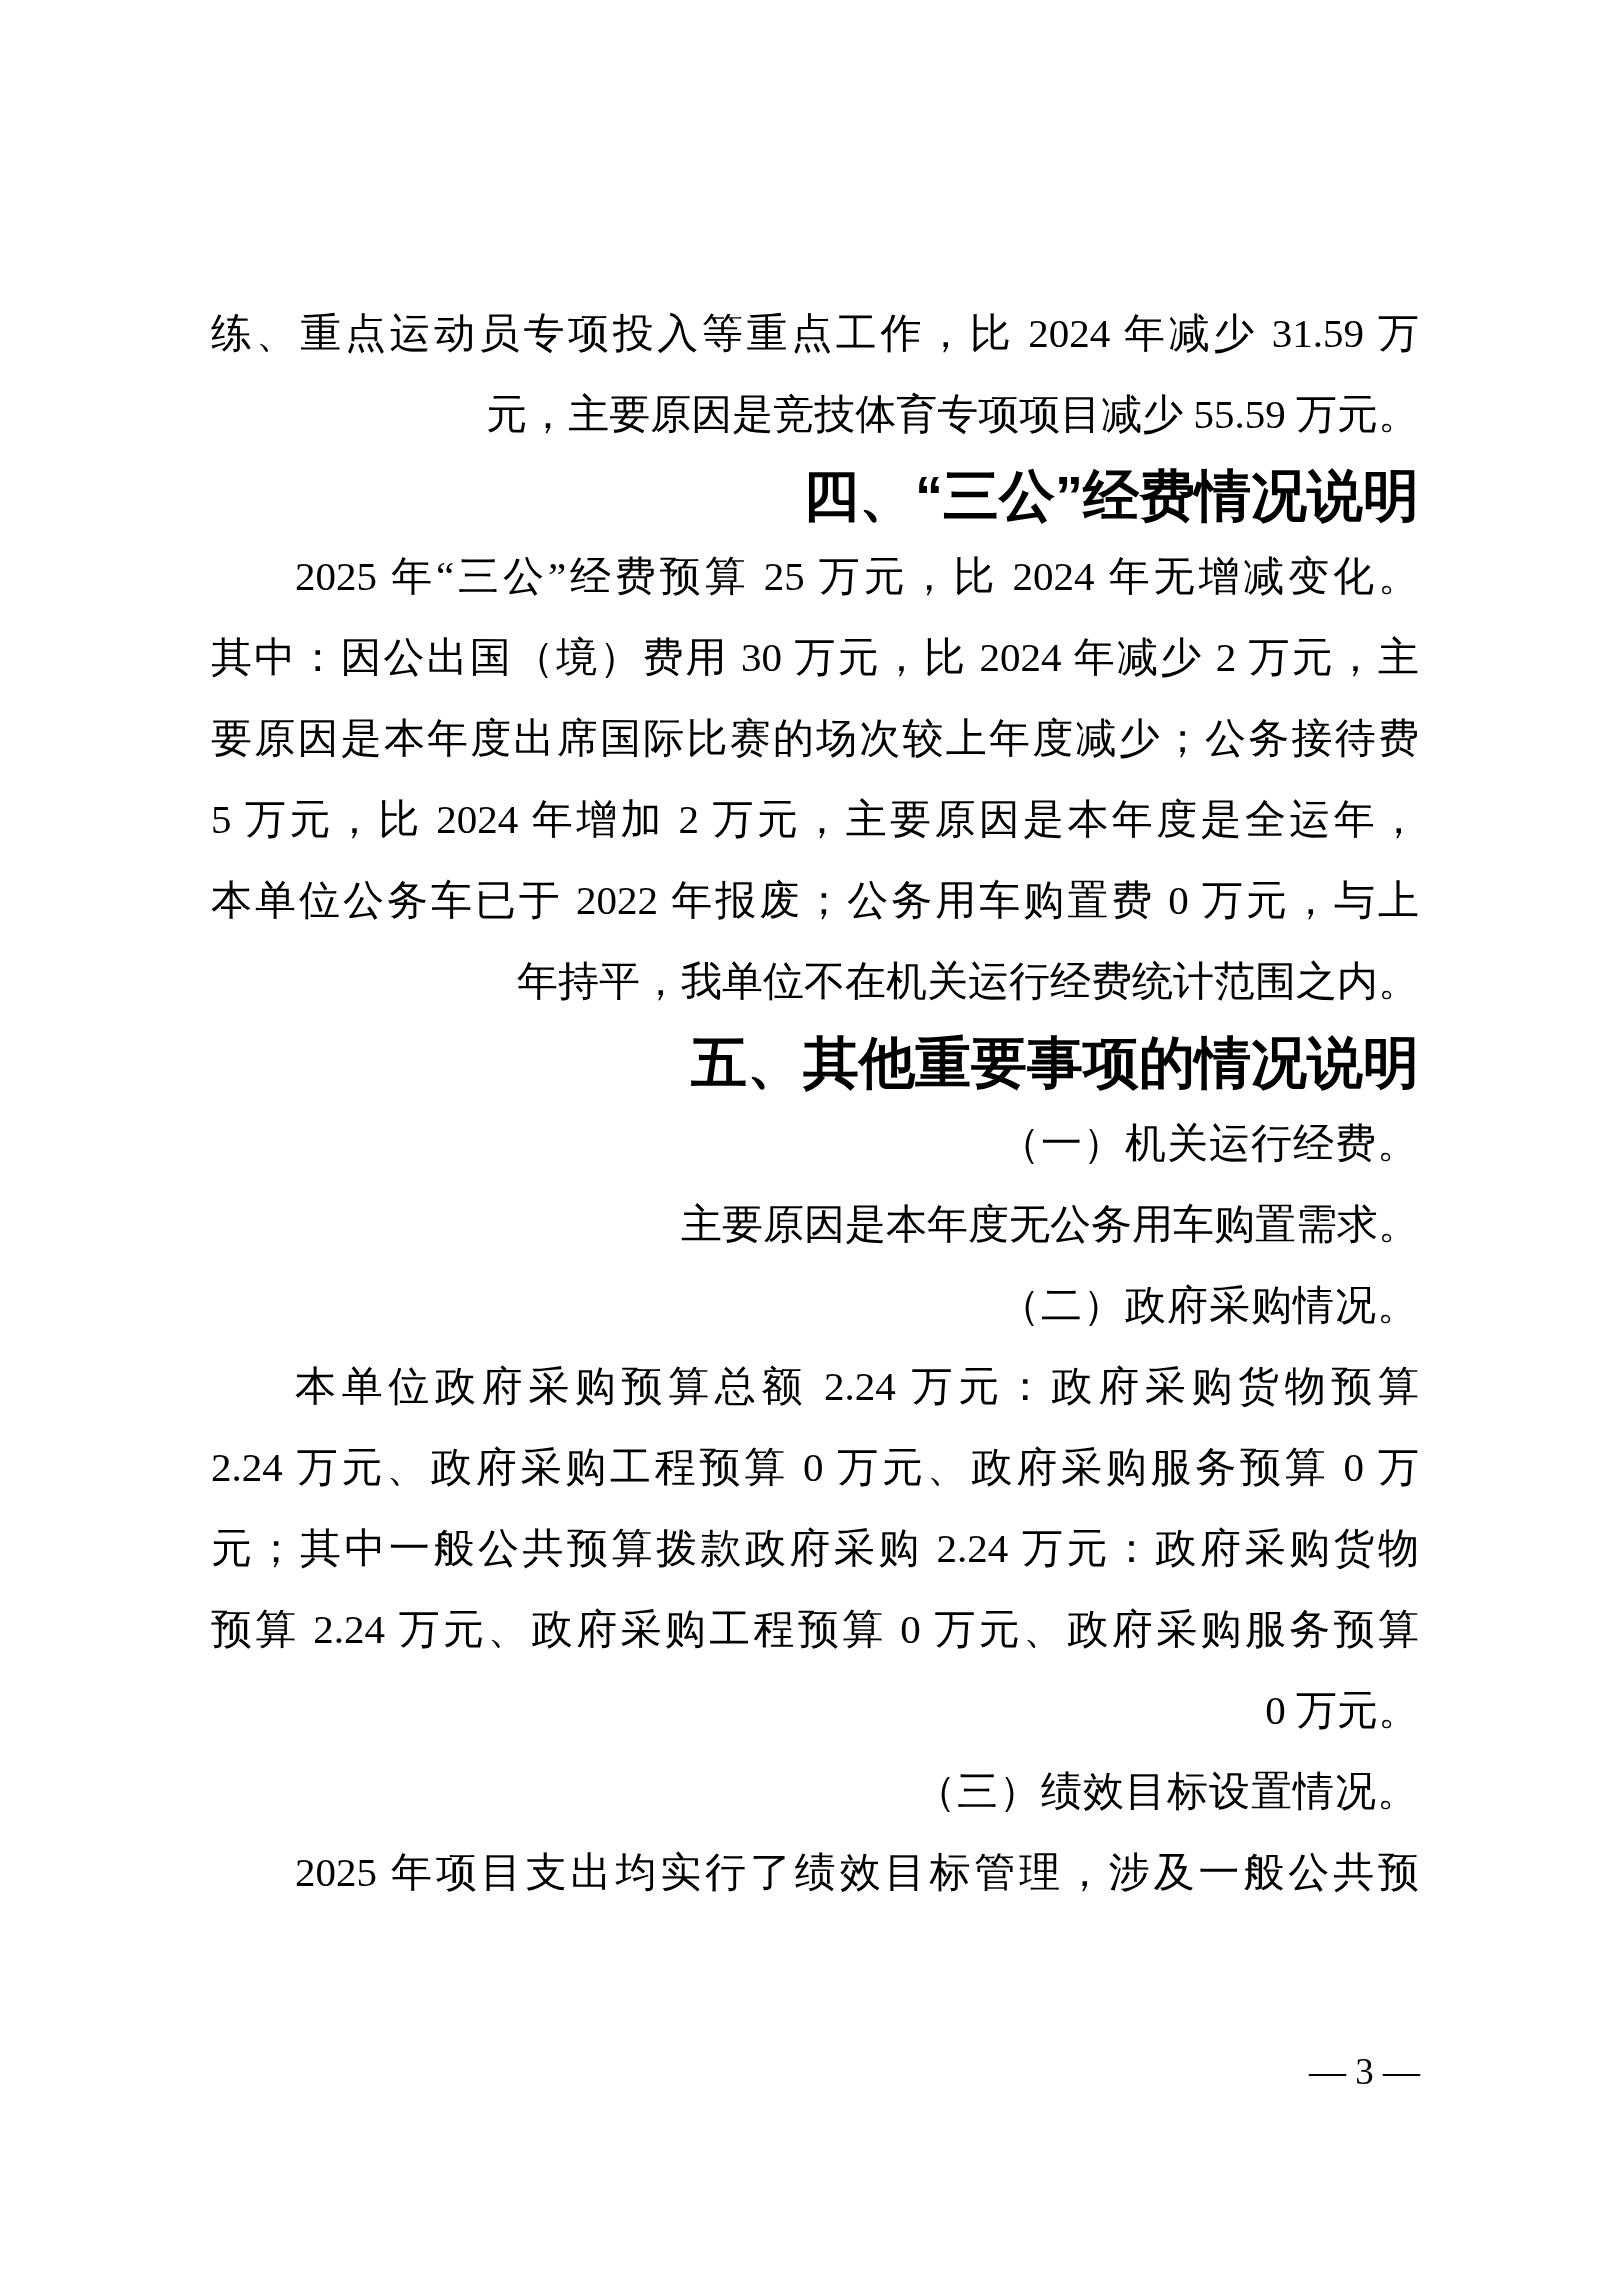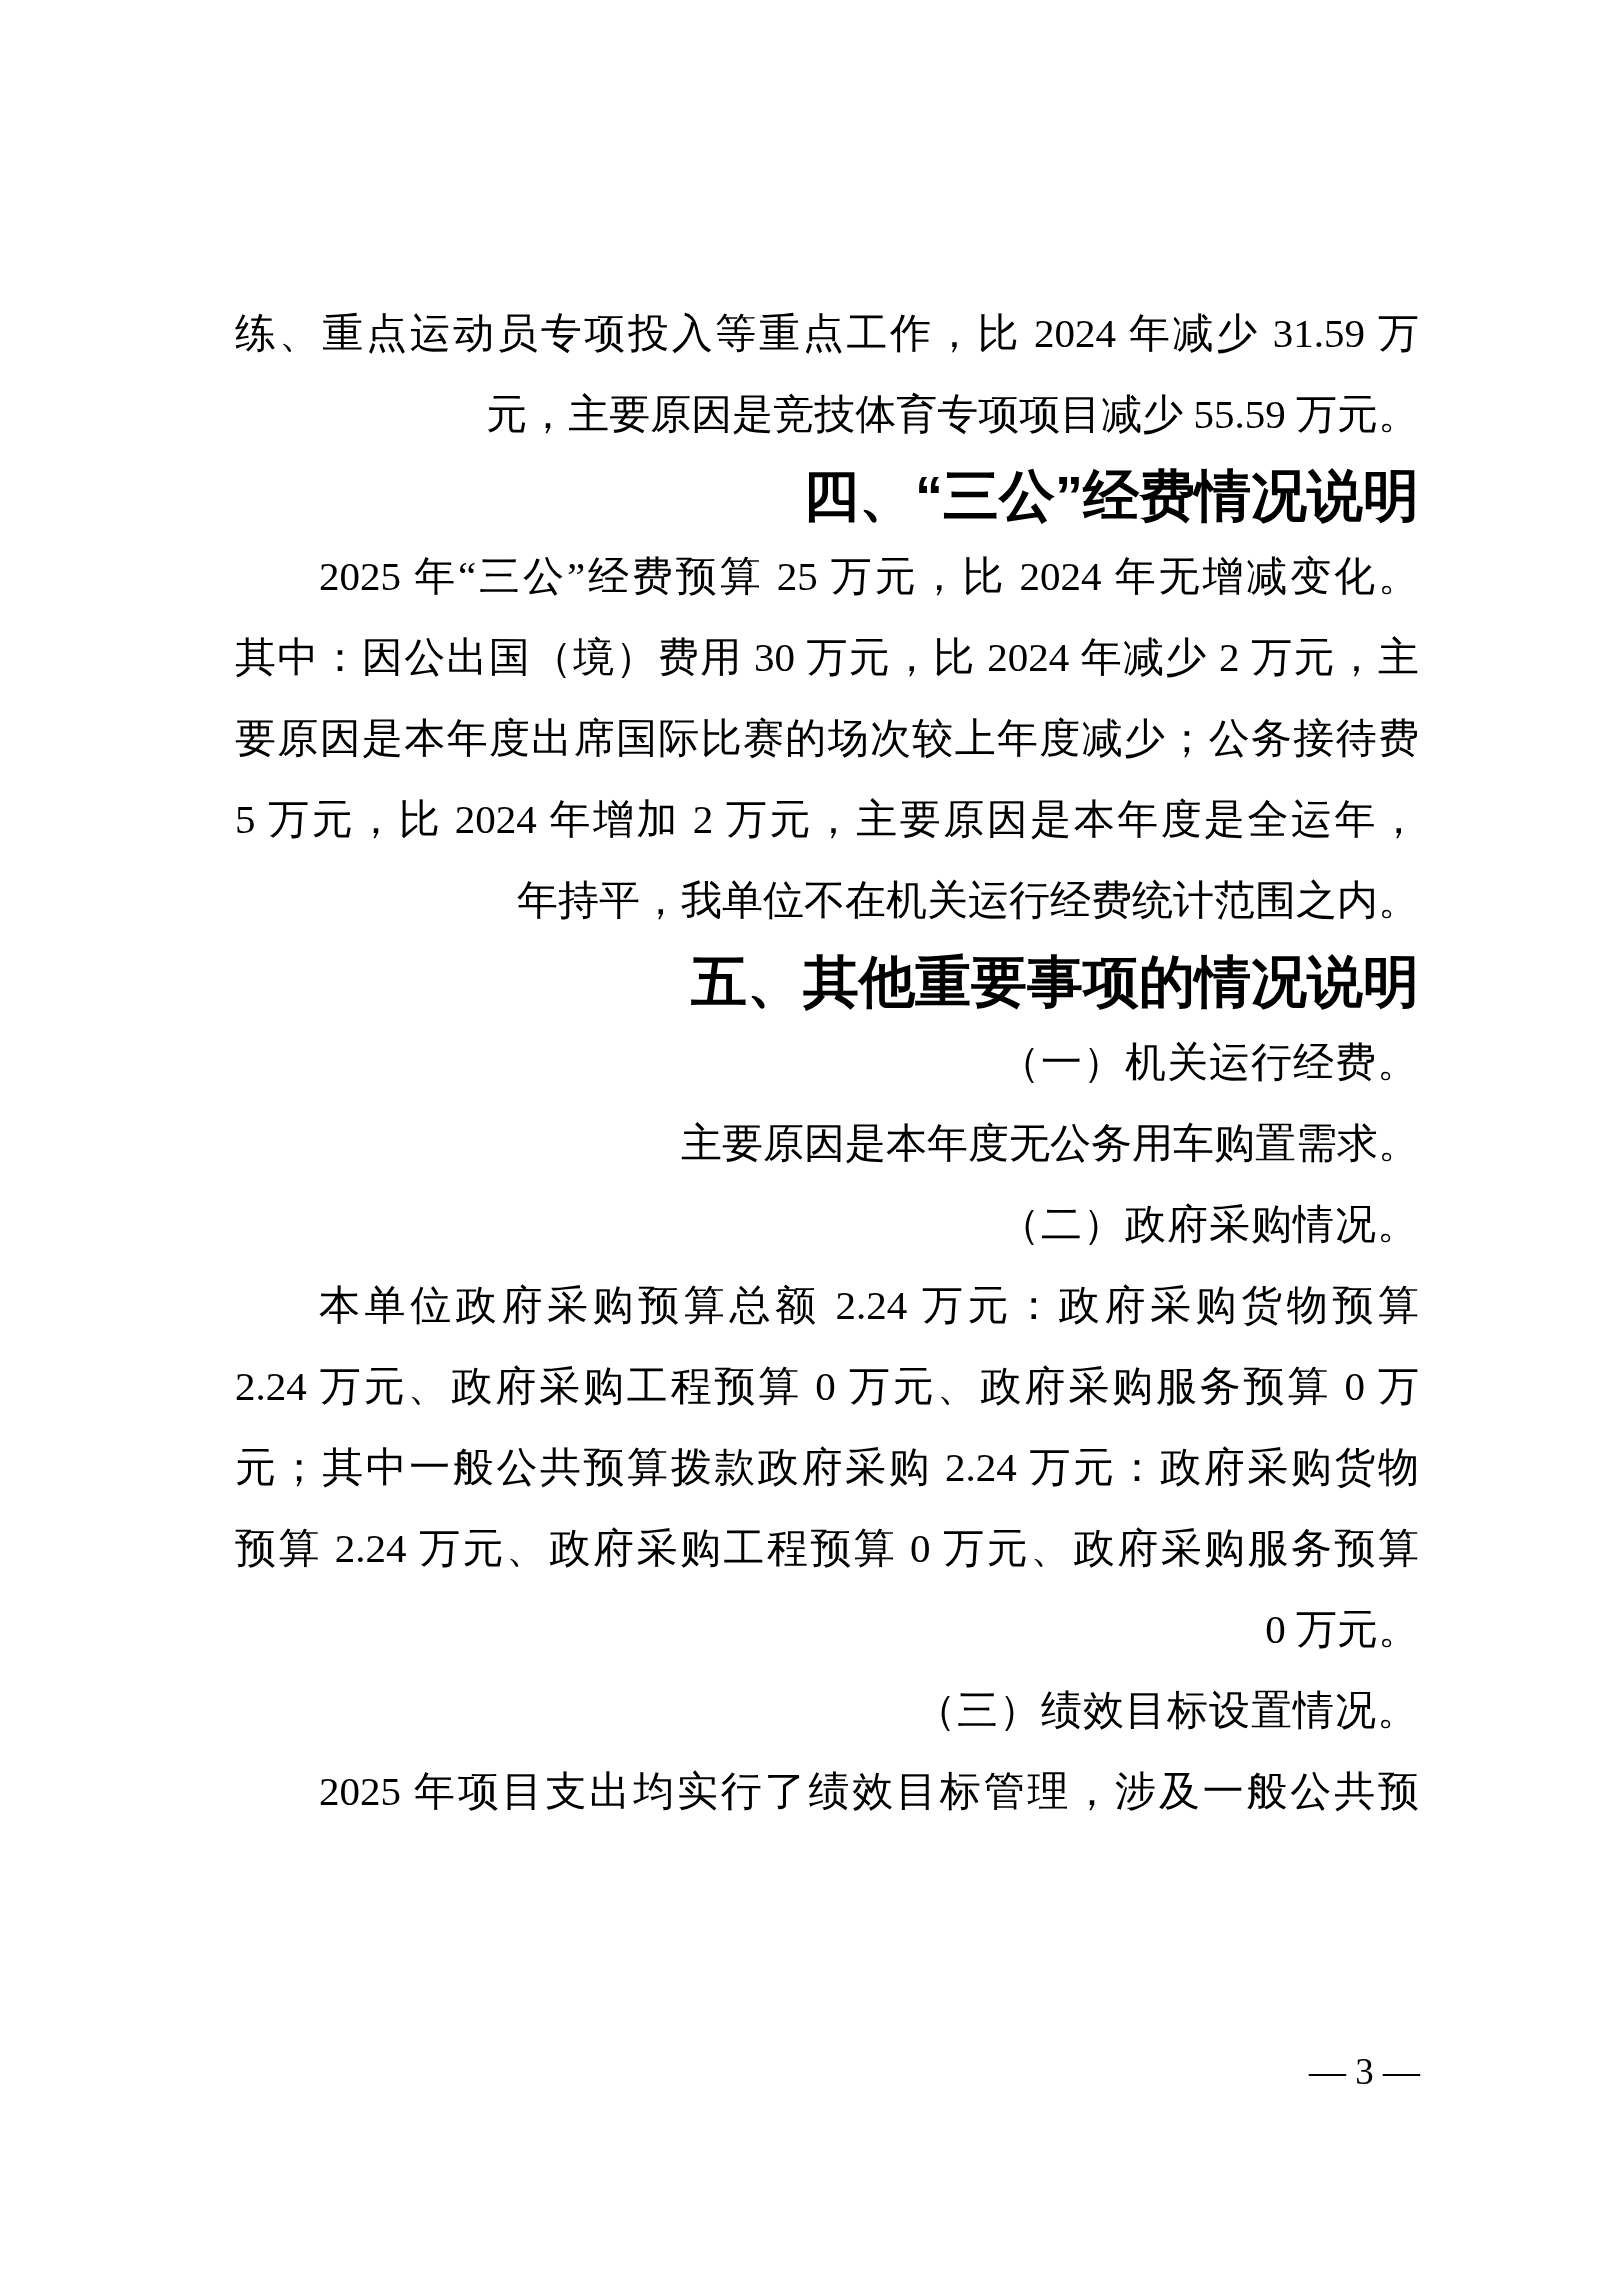--- a/index.html
+++ b/index.html
@@ -29,21 +29,20 @@
     white-space: nowrap;
     text-align: right;
   }
   .line.justify {
     white-space: normal;
     text-align: justify;
     text-align-last: justify;
     text-justify: inter-character;
     overflow: hidden;
     height: 81px;
-    margin-left: 24px;
   }
   .line.indent {
     text-indent: 84px;
   }
   .line.heading {
     font-family: "Liberation Sans", "DejaVu Sans", sans-serif;
     font-weight: bold;
     font-size: 56px;
   }
   .line.kai {
@@ -66,20 +65,21 @@
 
 <div class="page">
   <div class="content" id="lines-container">
       <div class="line body justify">练、重点运动员专项投入等重点工作，比 2024 年减少 31.59 万</div>
       <div class="line body">元，主要原因是竞技体育专项项目减少 55.59 万元。</div>
       <div class="line heading indent">四、“三公”经费情况说明</div>
       <div class="line body indent justify">2025 年“三公”经费预算 25 万元，比 2024 年无增减变化。</div>
       <div class="line body justify">其中：因公出国（境）费用 30 万元，比 2024 年减少 2 万元，主</div>
       <div class="line body justify">要原因是本年度出席国际比赛的场次较上年度减少；公务接待费</div>
       <div class="line body justify">5 万元，比 2024 年增加 2 万元，主要原因是本年度是全运年，</div>
+      <div class="line body justify">本单位公务车已于 2022 年报废；公务用车购置费 0 万元，与上</div>
       <div class="line body">年持平，我单位不在机关运行经费统计范围之内。</div>
       <div class="line heading indent">五、其他重要事项的情况说明</div>
       <div class="line kai indent">（一）机关运行经费。</div>
       <div class="line body indent">主要原因是本年度无公务用车购置需求。</div>
       <div class="line kai indent">（二）政府采购情况。</div>
       <div class="line body indent justify">本单位政府采购预算总额 2.24 万元：政府采购货物预算</div>
       <div class="line body justify">2.24 万元、政府采购工程预算 0 万元、政府采购服务预算 0 万</div>
       <div class="line body justify">元；其中一般公共预算拨款政府采购 2.24 万元：政府采购货物</div>
       <div class="line body justify">预算 2.24 万元、政府采购工程预算 0 万元、政府采购服务预算</div>
       <div class="line body">0 万元。</div>

